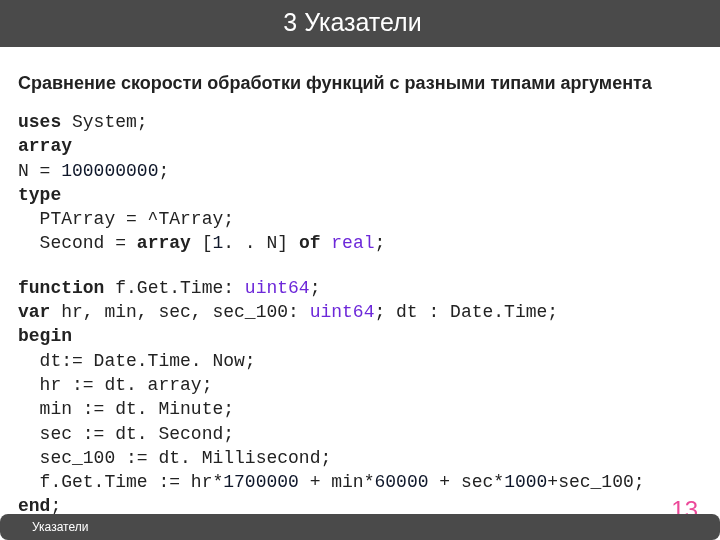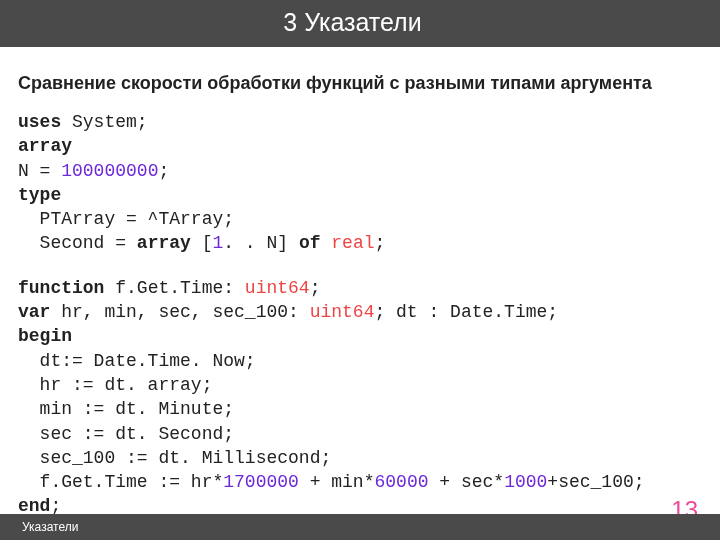--- a/index.html
+++ b/index.html
@@ -28,32 +28,33 @@
   }
   .code-block {
     font-family: "Courier New", Courier, monospace;
     font-size: 18px;
     line-height: 1.35;
     margin: 0 18px;
     white-space: pre;
     color: #222;
   }
   .kw { font-weight: bold; }
-  .num { color: #6d28d9; }
-  .typ { color: #ef4444; }
+  .num { color: #0f172a; }
+  .typ { color: #6d28d9; }
   .footer-bar {
     position: absolute;
     left: 0;
     bottom: 0;
     width: 100%;
     background: #4a4a4a;
     color: #ffffff;
     font-size: 12px;
-    padding: 6px 14px 6px 22px;
+    padding: 6px 14px 6px 32px;
     height: 26px;
+    border-radius: 8px;
   }
   .page-number {
     position: absolute;
     right: 22px;
     bottom: 16px;
     color: #ec4899;
     font-size: 24px;
     font-weight: 400;
   }
   .block1 { margin-bottom: 20px; }

